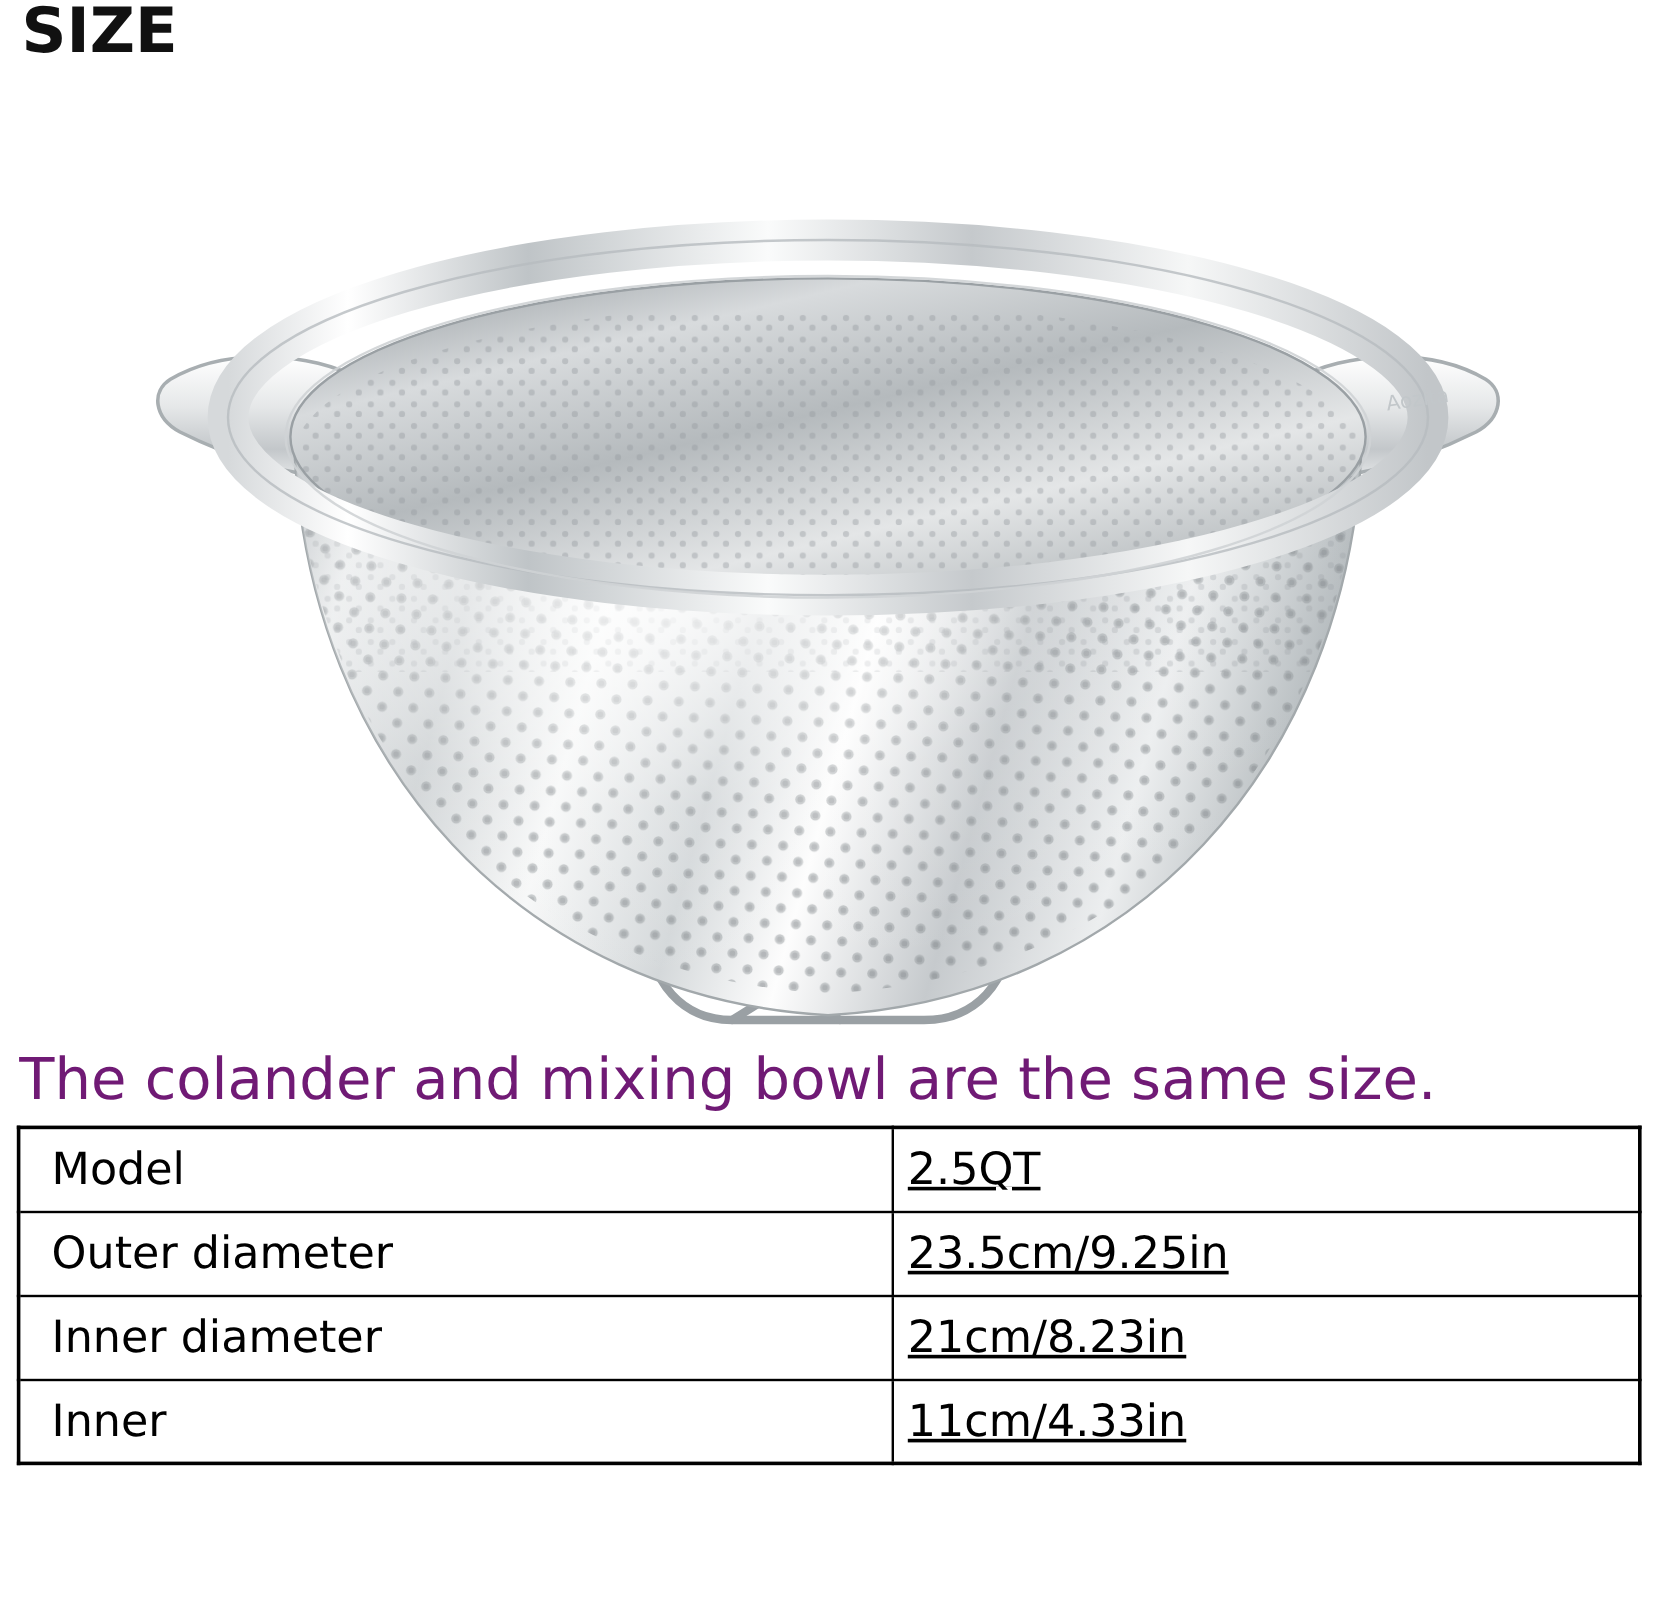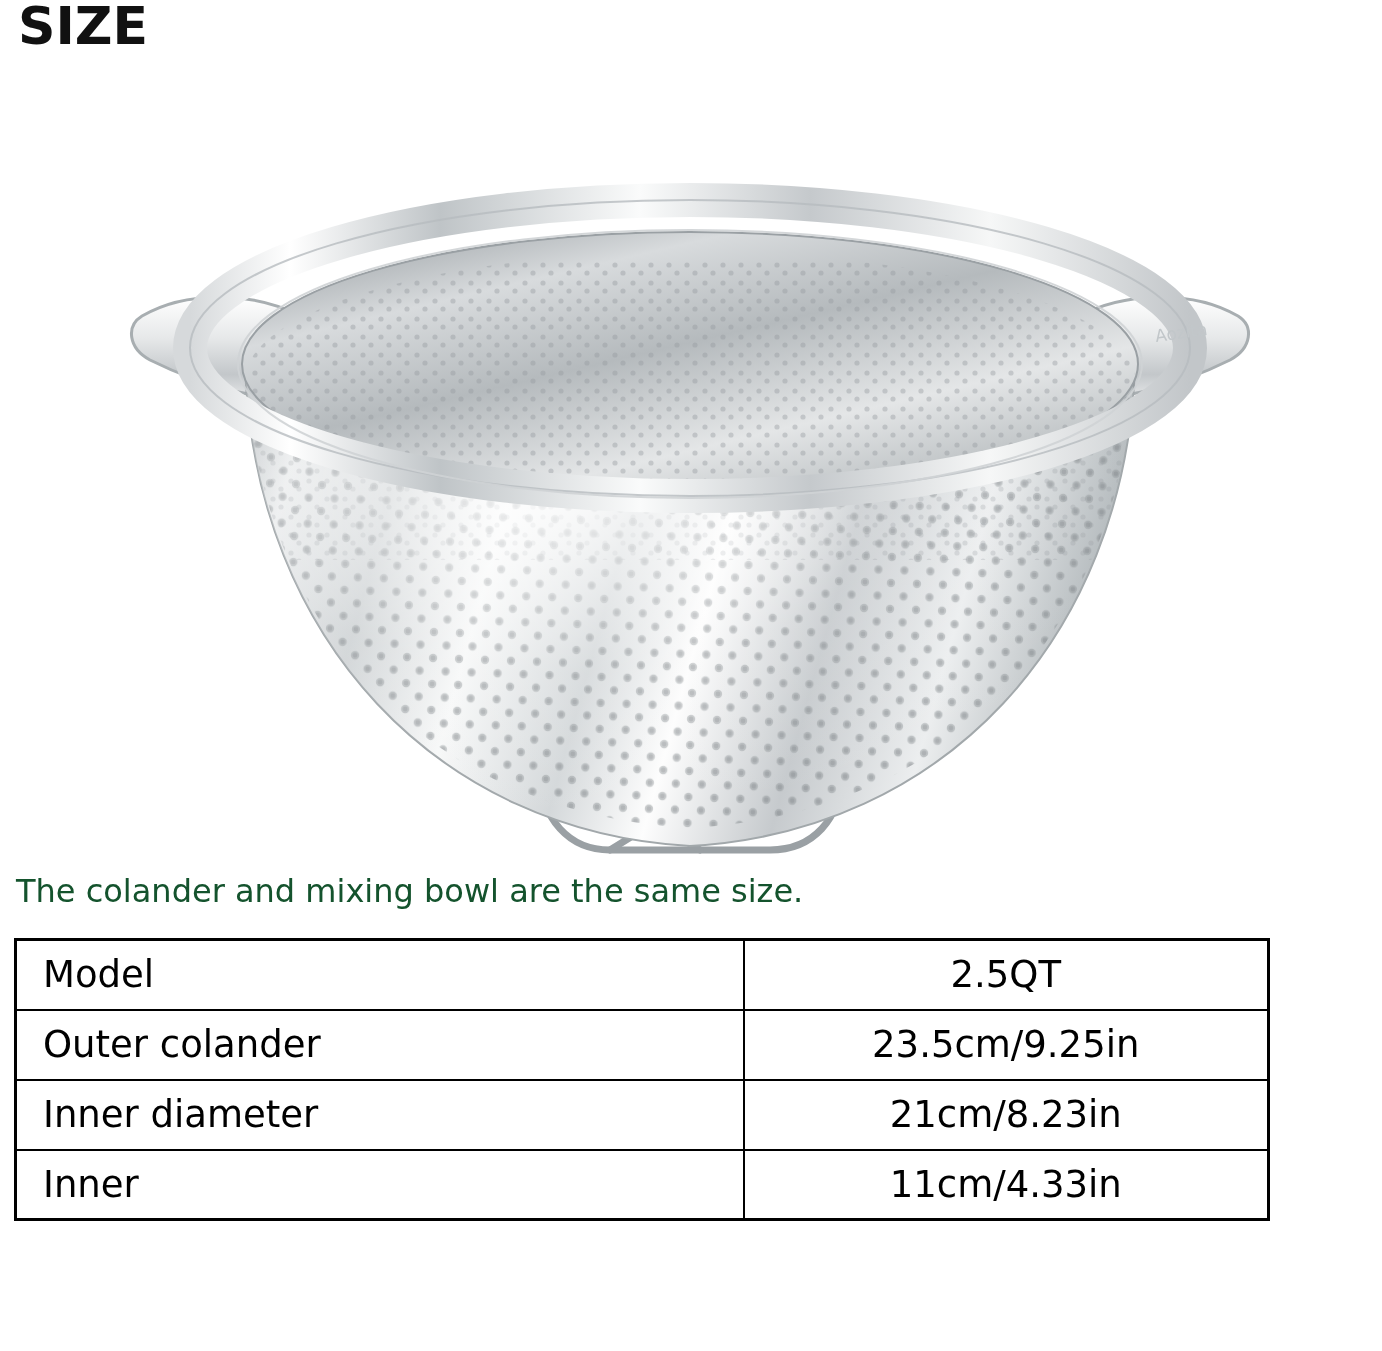--- a/index.html
+++ b/index.html
@@ -47,53 +47,54 @@
     display: block;
     width: 100%;
     height: 100%;
   }
 
   
   .caption {
     position: absolute;
     left: 16px;
     top: 872px;
-    font-size: 32px;
+    font-size: 48px;
     line-height: 1.2;
     font-family: "DejaVu Sans", sans-serif;
-    color: #14532d;
+    color: #701a75;
     white-space: nowrap;
   }
 
   
   .spec-table {
     position: absolute;
     left: 14px;
     top: 938px;
-    width: 1256px;
+    width: 1354px;
     border-collapse: collapse;
     table-layout: fixed;
     border: 3px solid #000;
   }
   .spec-table td {
     border: 2px solid #000;
     height: 70px;
     font-size: 37px;
     font-family: "DejaVu Sans", sans-serif;
     color: #000;
     padding: 0 12px;
     box-sizing: border-box;
   }
   .spec-table td.label {
     width: 728px;
     text-align: left;
     padding-left: 26px;
   }
   .spec-table td.value {
-    text-align: center;
+    text-align: left;
+    text-decoration: underline;
   }
 </style>
 </head>
 <body>
 
 <div class="page">
 
   <div class="size-heading">SIZE</div>
 
   <div class="product-figure">
@@ -199,21 +200,21 @@
 
   <div class="caption">The colander and mixing bowl are the same size.</div>
 
   <table class="spec-table">
     <tbody>
       <tr>
         <td class="label">Model</td>
         <td class="value">2.5QT</td>
       </tr>
       <tr>
-        <td class="label">Outer colander</td>
+        <td class="label">Outer diameter</td>
         <td class="value">23.5cm/9.25in</td>
       </tr>
       <tr>
         <td class="label">Inner diameter</td>
         <td class="value">21cm/8.23in</td>
       </tr>
       <tr>
         <td class="label">Inner</td>
         <td class="value">11cm/4.33in</td>
       </tr>

